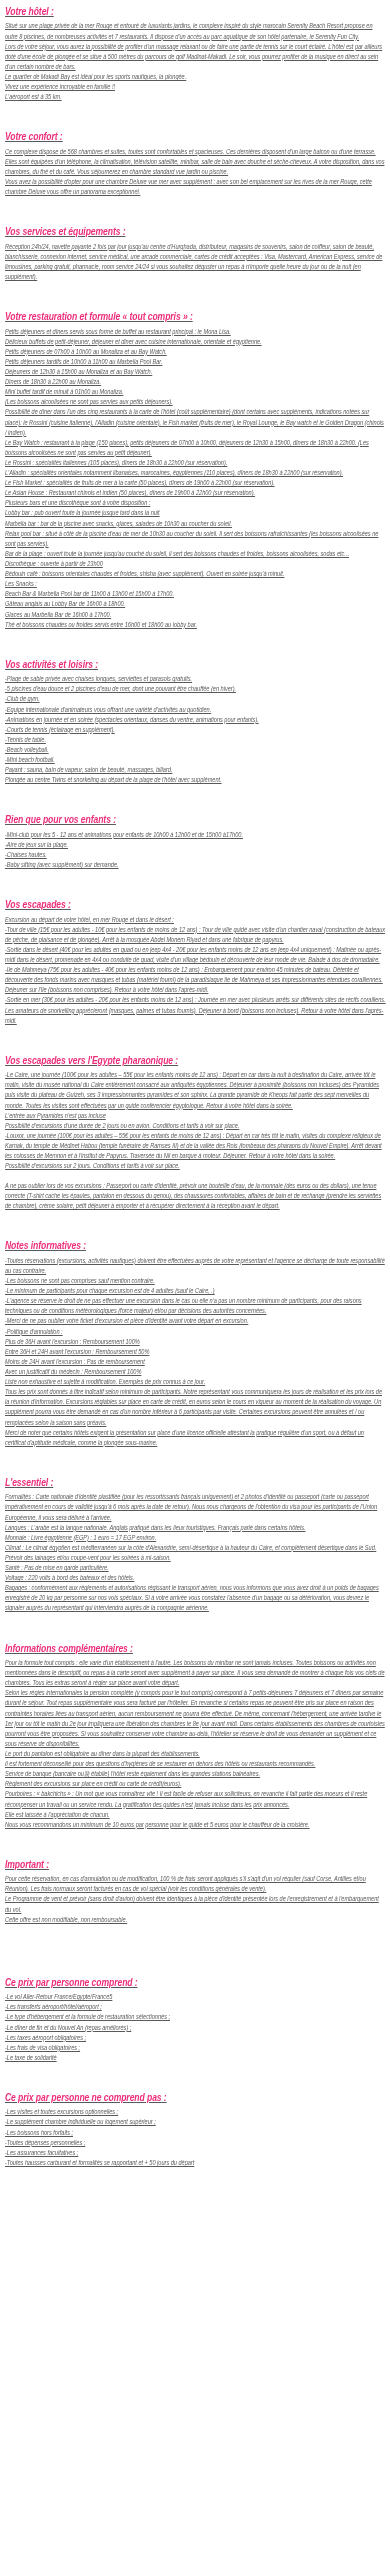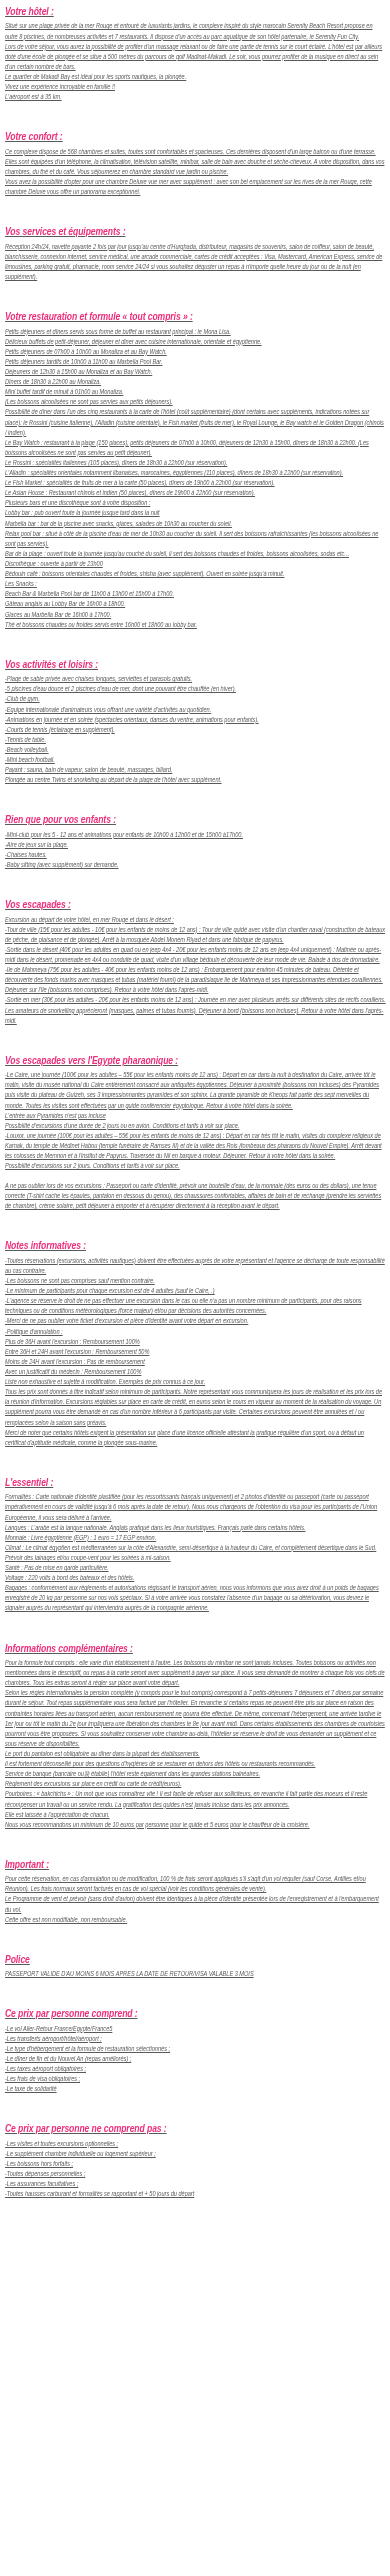--- a/index.html
+++ b/index.html
@@ -194,24 +194,20 @@
         <p class="para">Nous vous recommandons un minimum de 10 euros par personne pour le guide et 5 euros pour le chauffeur de la croisière.</p>
       </div>
       <div class="spacer-lg"></div>
       <div class="section">
         <h2 class="heading">Important :</h2>
         <p class="para">Pour cette réservation, en cas d'annulation ou de modification, 100 % de frais seront appliqués s'il s'agit d'un vol régulier (sauf Corse, Antilles et/ou Réunion). Les frais normaux  seront facturés en cas de vol spécial (voir les conditions générales de vente).</p>
         <p class="para">Le Programme de vent et prévoir (sans droit d'avion) doivent être identiques à la pièce d'identité présentée lors de l'enregistrement  et à l'embarquement du vol.</p>
         <p class="para">Cette offre est non modifiable, non remboursable.</p>
       </div>
       <div class="spacer-lg"></div>
-      <div class="section">
-        <h2 class="heading">Police</h2>
-        <p class="para">PASSEPORT VALIDE D'AU MOINS 6 MOIS APRES LA DATE DE RETOUR/VISA VALABLE 3 MOIS</p>
-      </div>
       <div class="spacer-lg"></div>
       <div class="section">
         <h2 class="heading">Ce prix par personne comprend :</h2>
         <p class="para">-Le vol Aller-Retour France/Egypte/France5</p>
         <p class="para">-Les transferts aéroport/hôtel/aéroport ;</p>
         <p class="para">-Le type d'hébergement et la formule de restauration sélectionnés ;</p>
         <p class="para">-Le dîner de fin et du Nouvel An (repas améliorés) ;</p>
         <p class="para">-Les taxes aéroport obligatoires ;</p>
         <p class="para">-Les frais de visa obligatoires ;</p>
         <p class="para">-Le taxe de solidarité</p>

